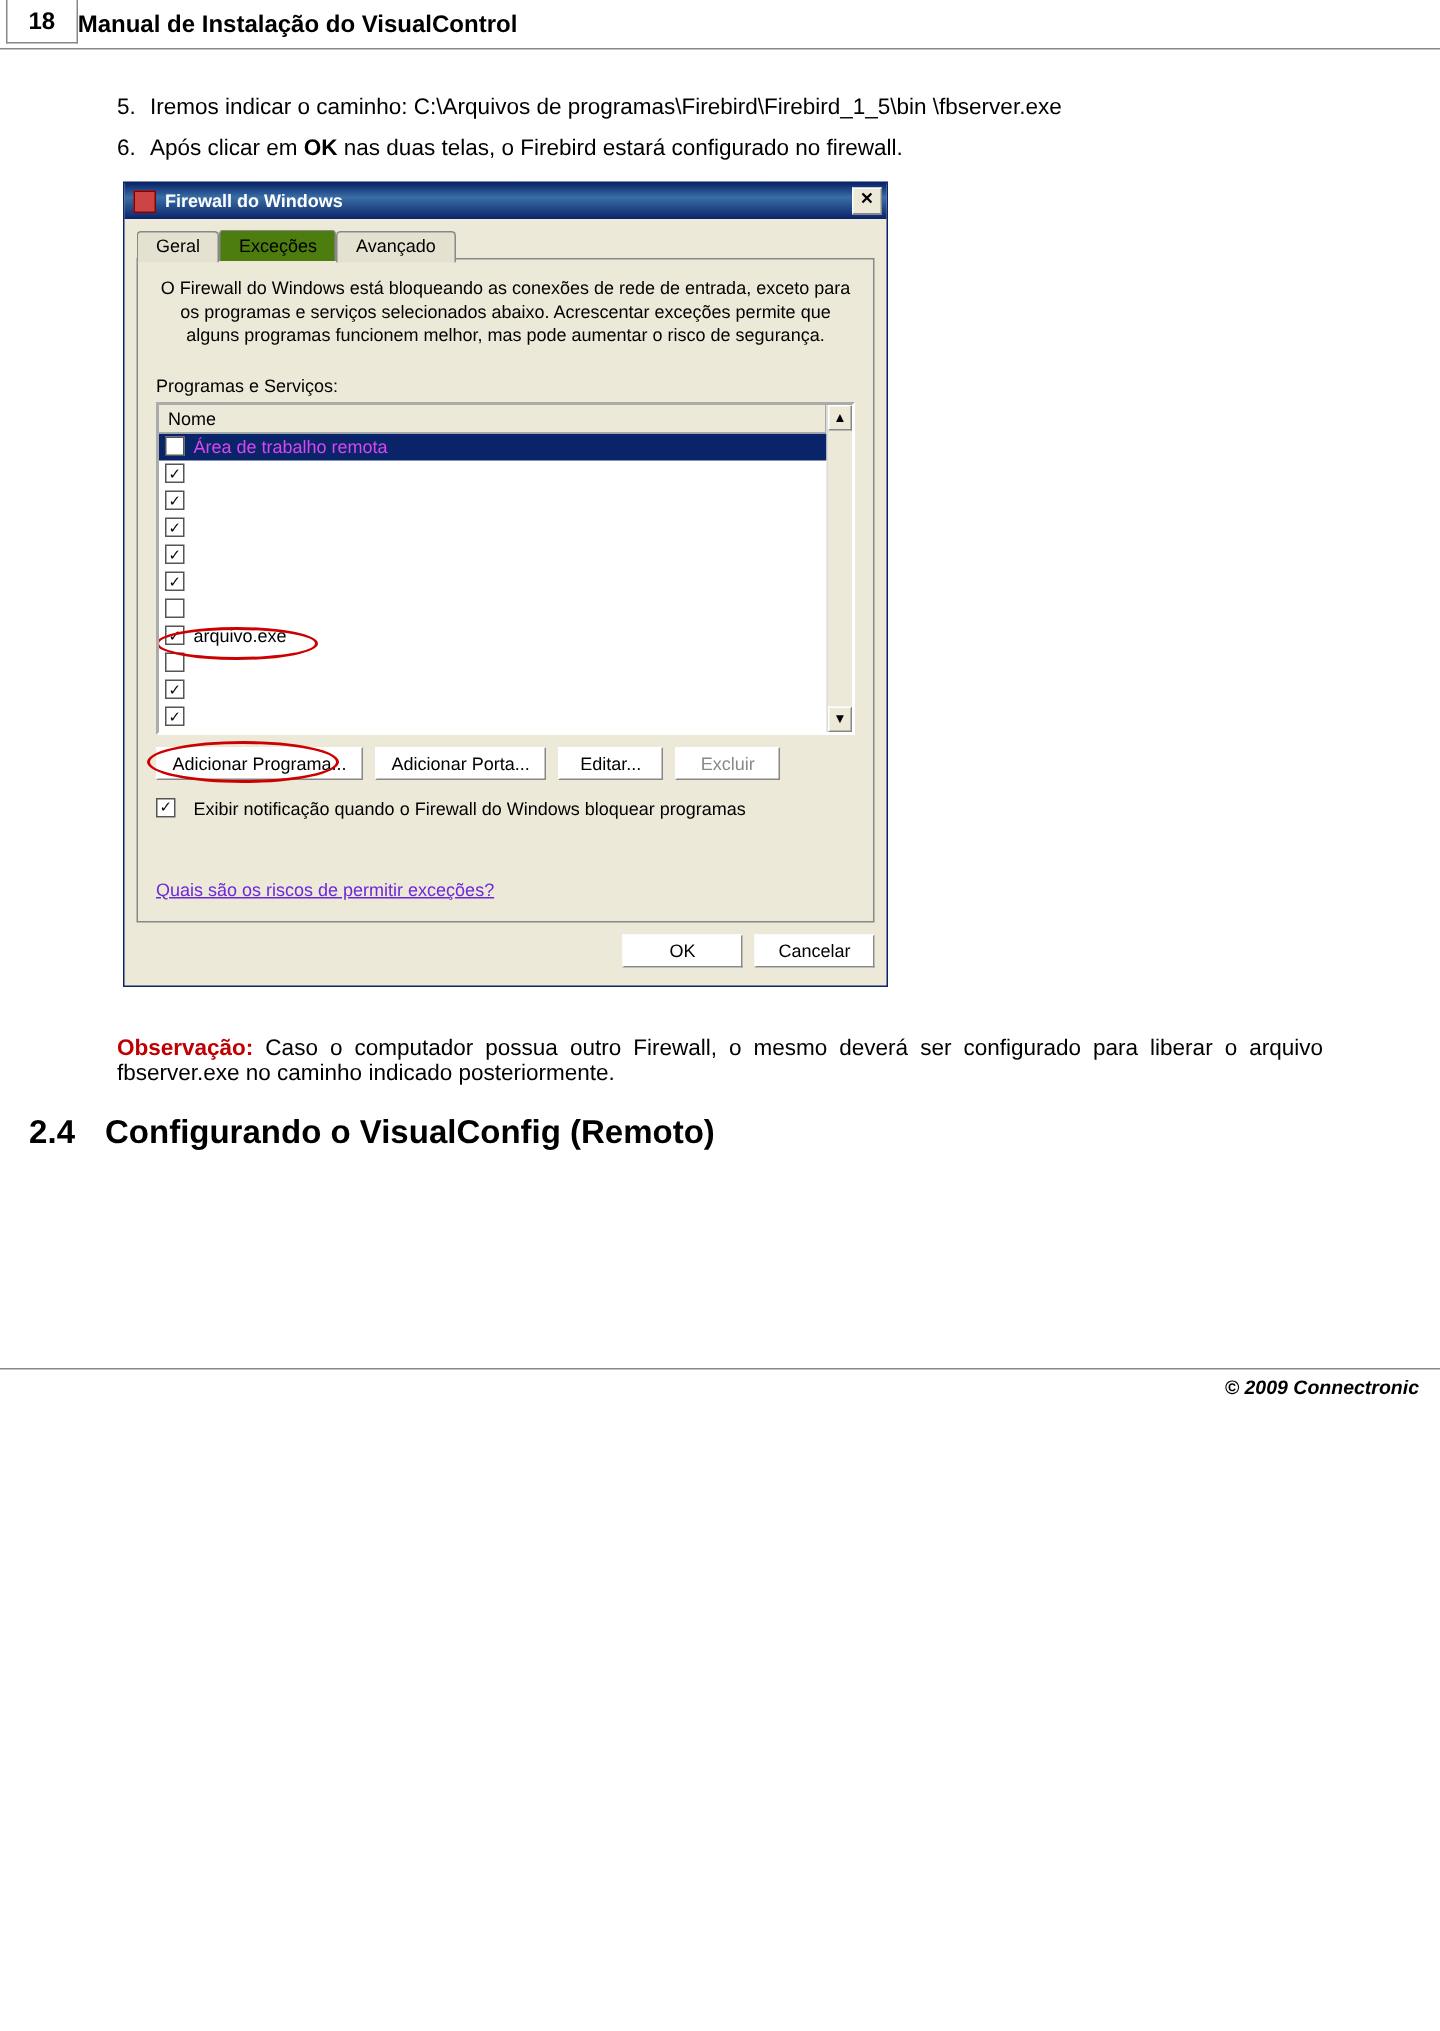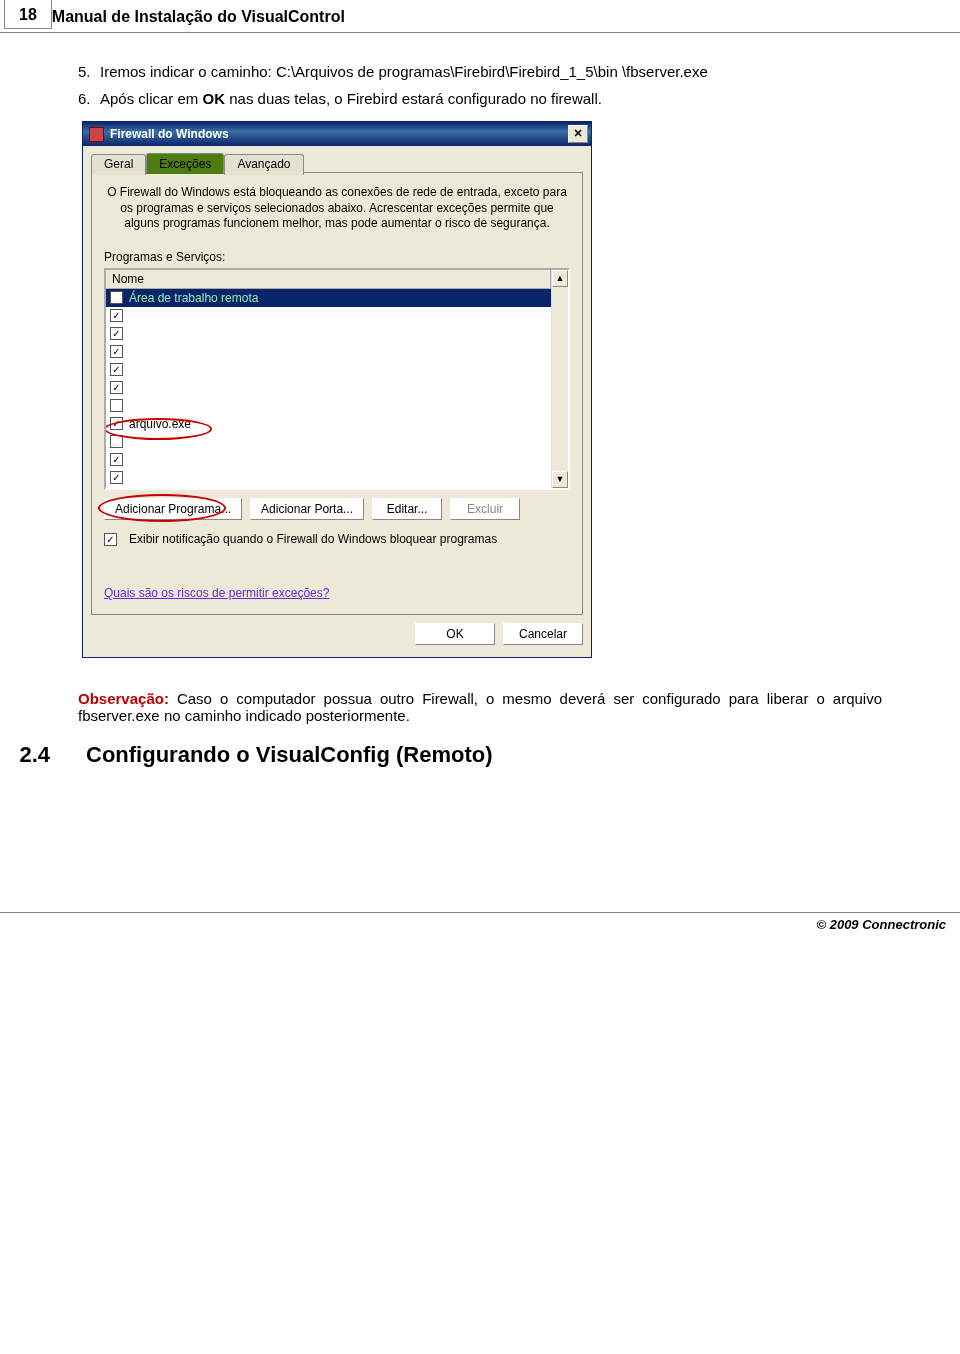--- a/index.html
+++ b/index.html
@@ -162,21 +162,21 @@
   }
   .list-item {
     display: flex;
     align-items: center;
     padding: 1px 4px;
     font-size: 12px;
     height: 18px;
   }
   .list-item.selected {
     background: #0a246a;
-    color: #86efac;
+    color: #d946ef;
   }
   .chk {
     width: 13px; height: 13px;
     background: #fff;
     border: 1px solid #555;
     display: inline-flex;
     align-items: center; justify-content: center;
     font-size: 10px;
     margin-right: 6px;
     color: #000;
@@ -211,21 +211,21 @@
     position: absolute;
     left: -6px; top: -4px;
     width: 128px; height: 28px;
     border: 2px solid #c00;
     border-radius: 50%;
     pointer-events: none;
   }
   .notify-row {
     margin-top: 12px;
     display: flex;
-    align-items: flex-end;
+    align-items: flex-start;
     font-size: 12px;
     gap: 6px;
   }
   .link {
     color: #6d28d9;
     text-decoration: underline;
     font-size: 12px;
     display: inline-block;
     margin-top: 40px;
   }
@@ -237,21 +237,21 @@
   }
 
   .obs {
     margin-top: 32px;
     text-align: justify;
   }
   .obs-label { color: #c00000; font-weight: bold; }
   .section-head {
     display: flex;
     align-items: baseline;
-    gap: 36px;
+    gap: 20px;
     margin: 18px 0 14px -76px;
   }
   .section-num { font-size: 22px; font-weight: bold; font-family: Arial, sans-serif; width: 48px; text-align: right; }
   .section-title { font-size: 22px; font-weight: bold; font-family: Arial, sans-serif; }
   .para { text-align: justify; margin-bottom: 6px; }
 
   .page-footer {
     border-top: 1px solid #888;
     margin-top: 120px;
     padding: 4px 14px;

